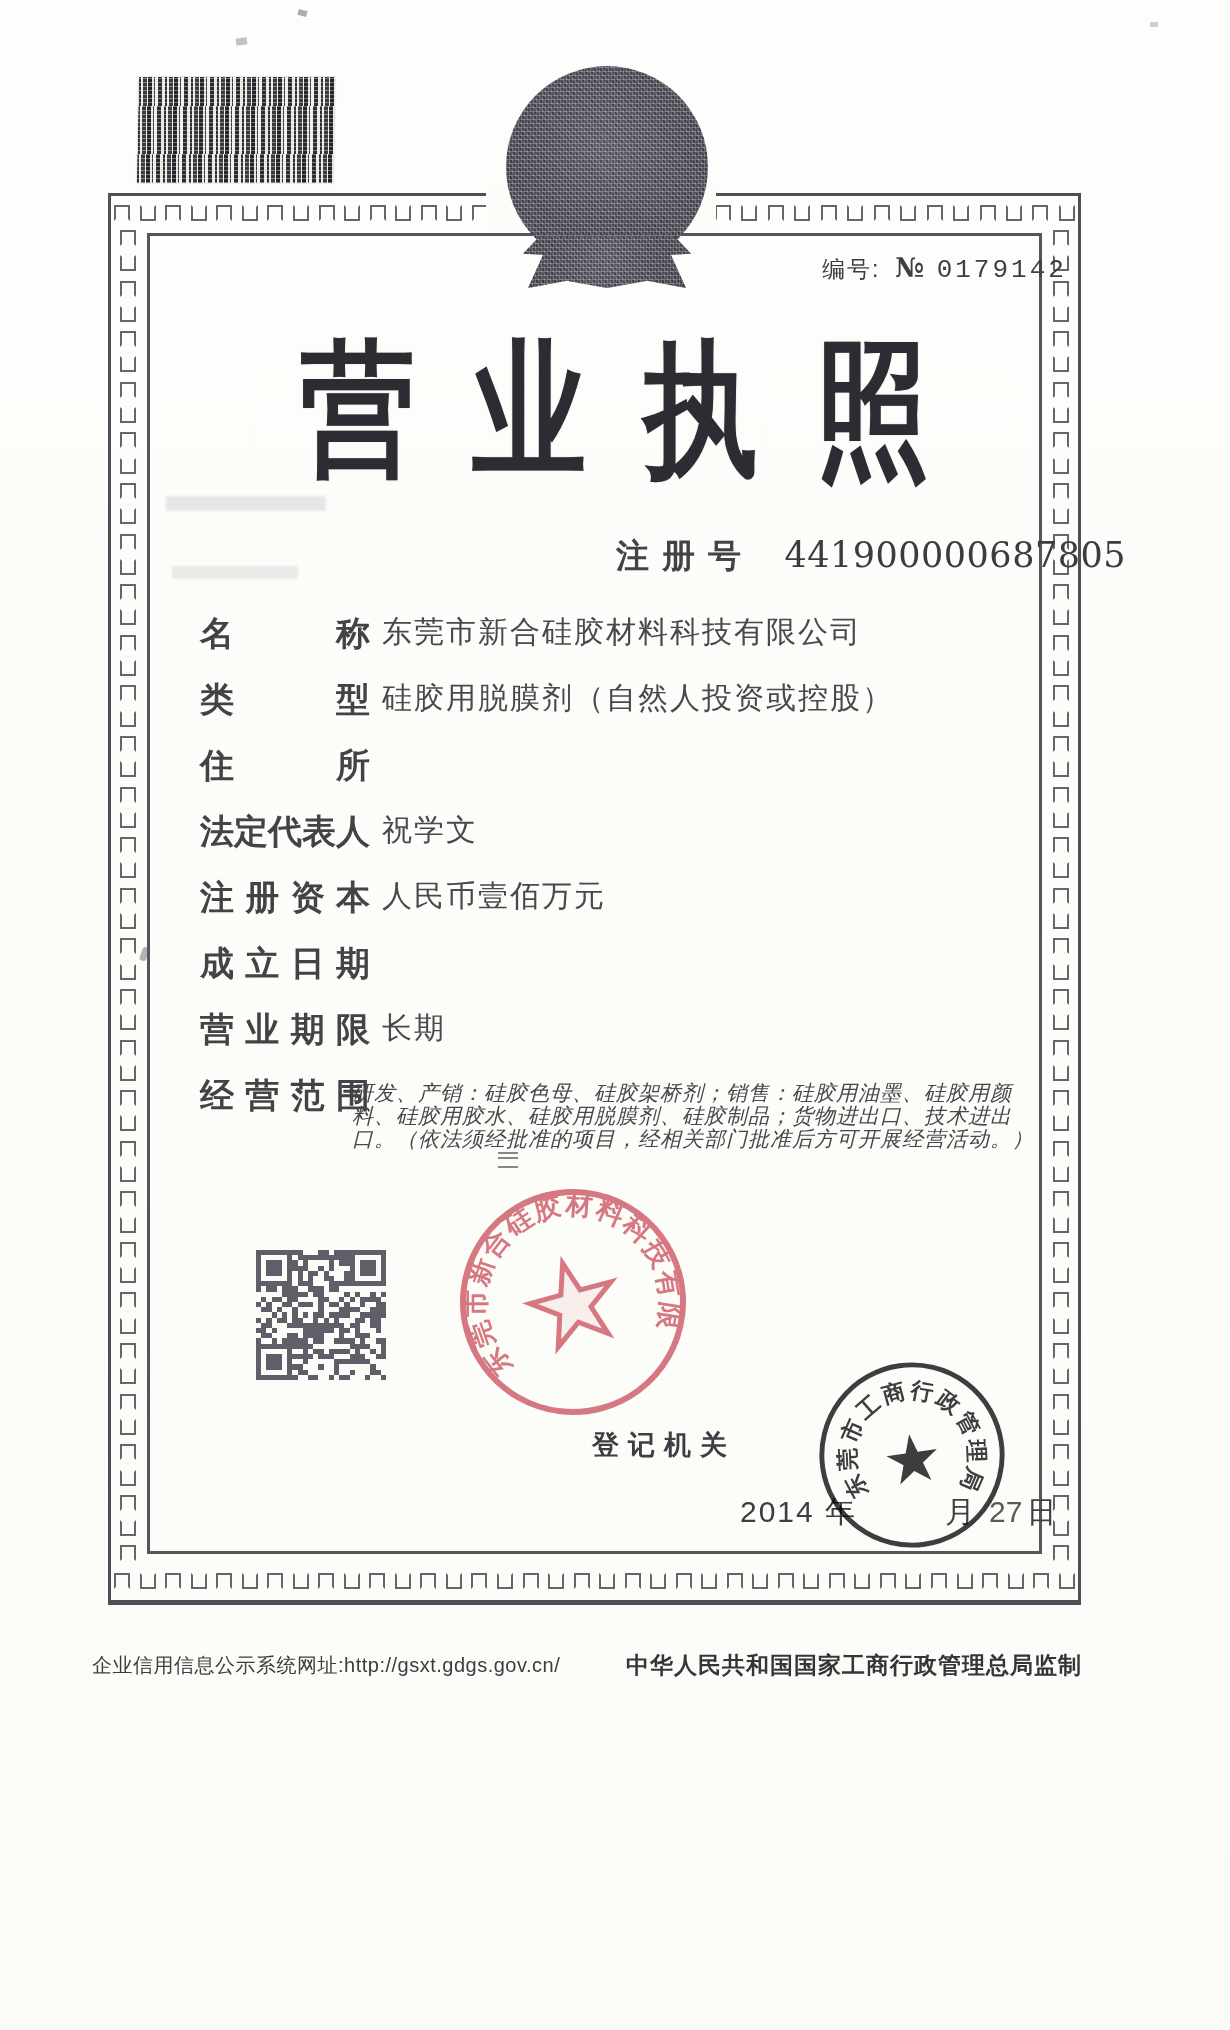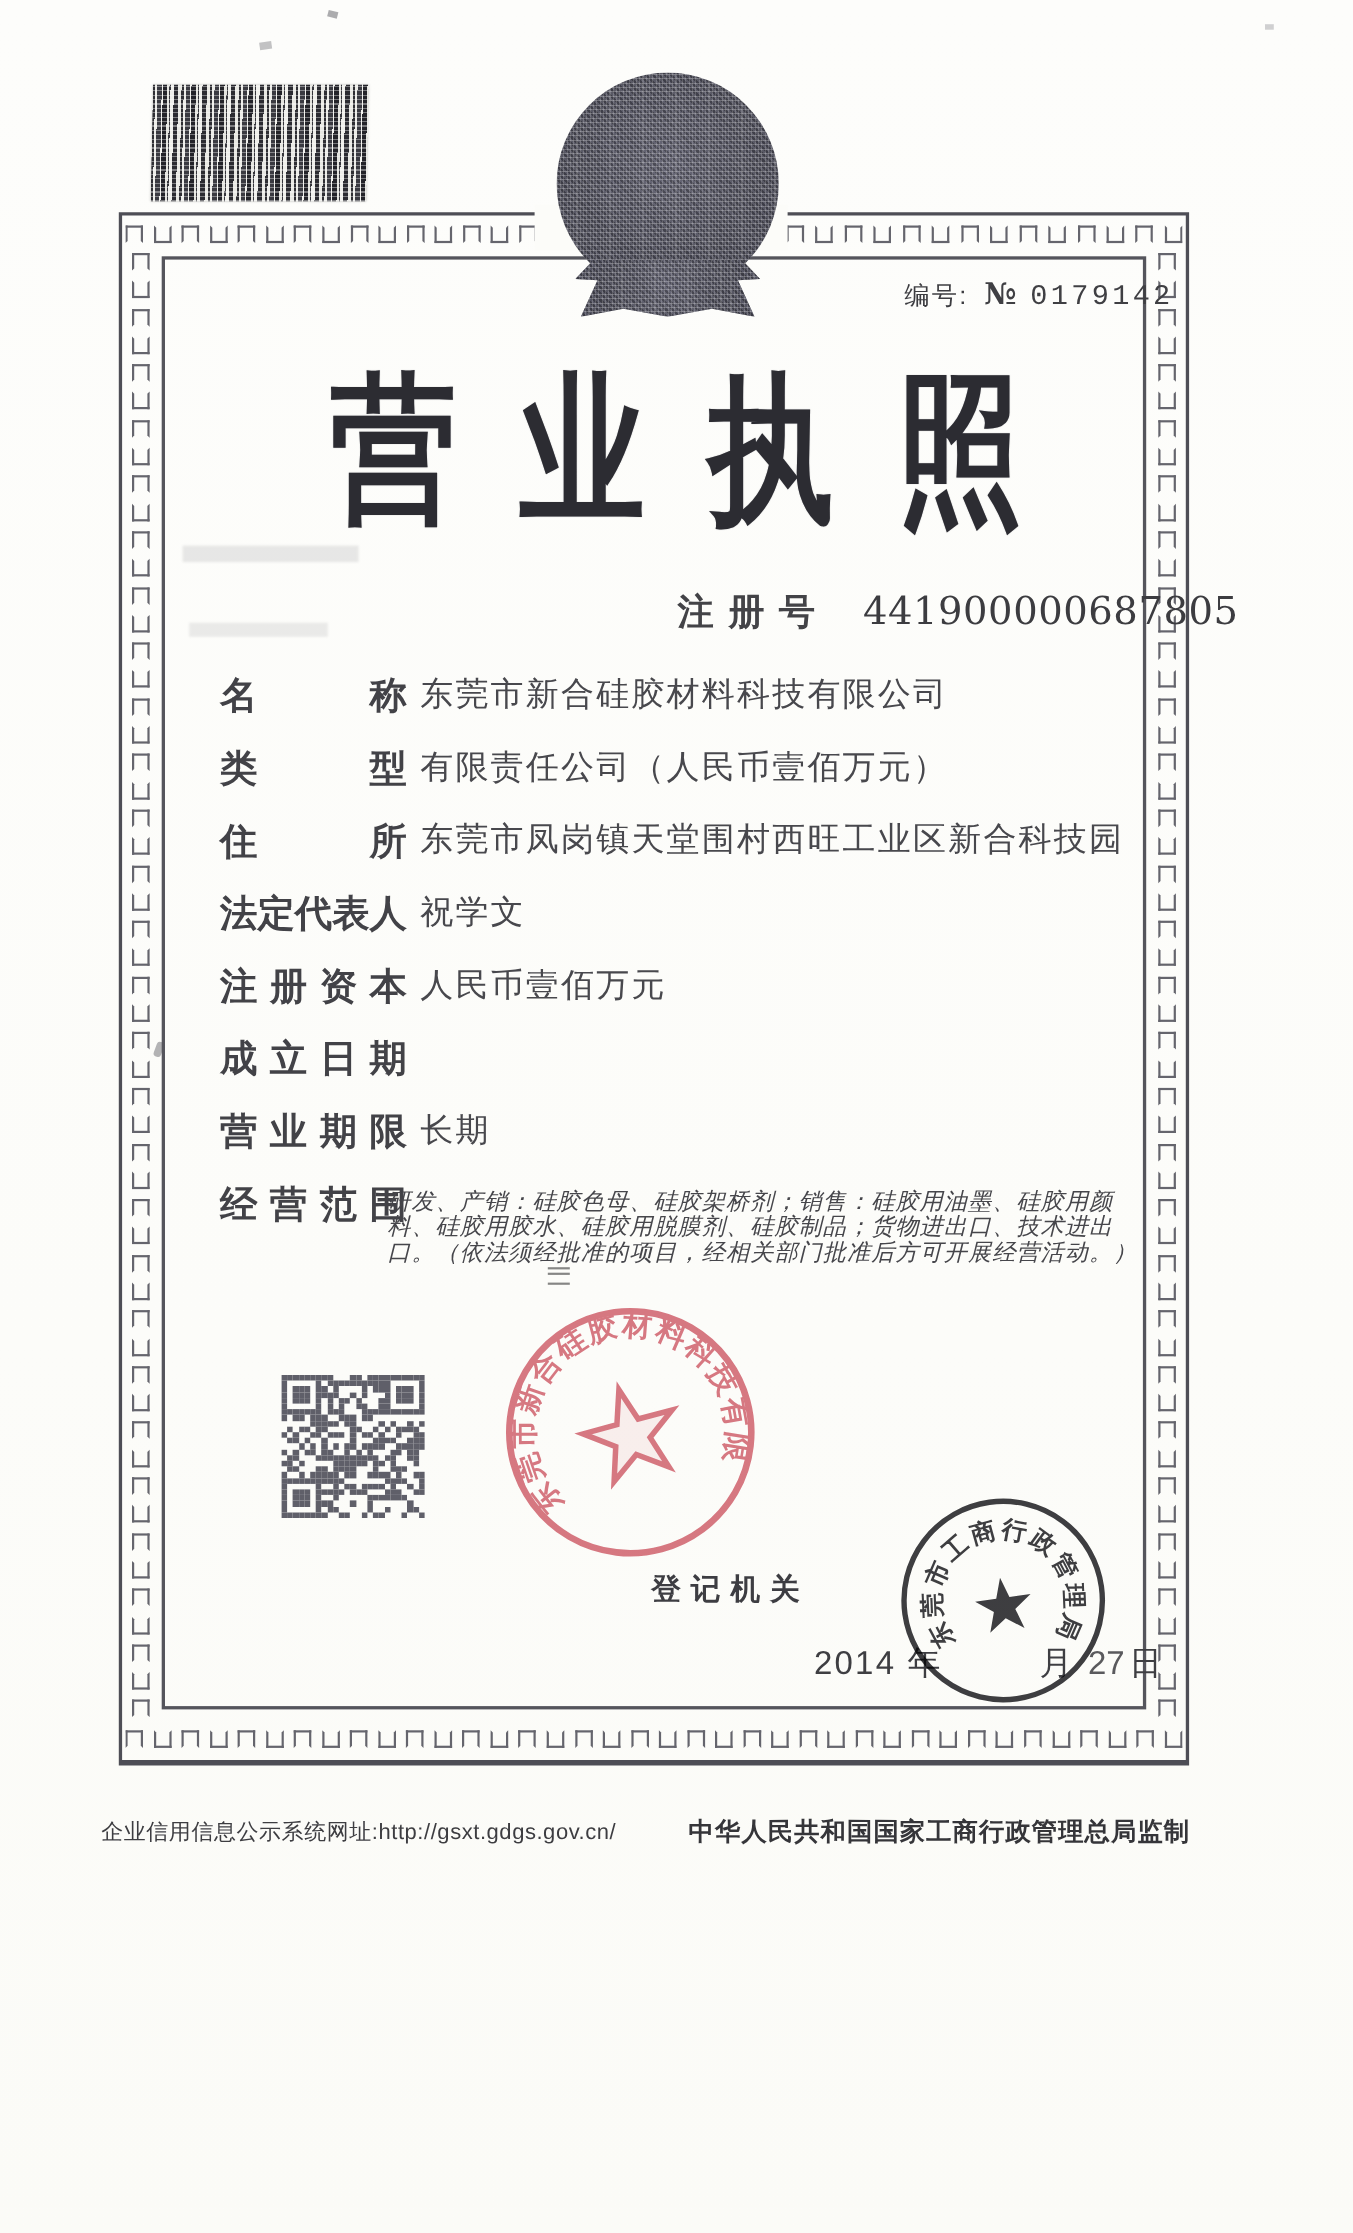--- a/index.html
+++ b/index.html
@@ -333,28 +333,27 @@
           <span>名</span>
           <span>称</span>
         </div>
         <div class="fvalue">东莞市新合硅胶材料科技有限公司</div>
       </div>
       <div class="frow">
         <div class="flabel">
           <span>类</span>
           <span>型</span>
         </div>
-        <div class="fvalue">有限责任公司（人民币壹佰万元）</div>
+        <div class="fvalue">硅胶用脱膜剂（自然人投资或控股）</div>
       </div>
       <div class="frow">
         <div class="flabel">
           <span>住</span>
           <span>所</span>
         </div>
-        <div class="fvalue">东莞市凤岗镇天堂围村西旺工业区新合科技园</div>
       </div>
       <div class="frow">
         <div class="flabel">
           <span>法</span>
           <span>定</span>
           <span>代</span>
           <span>表</span>
           <span>人</span>
         </div>
         <div class="fvalue">祝学文</div>

